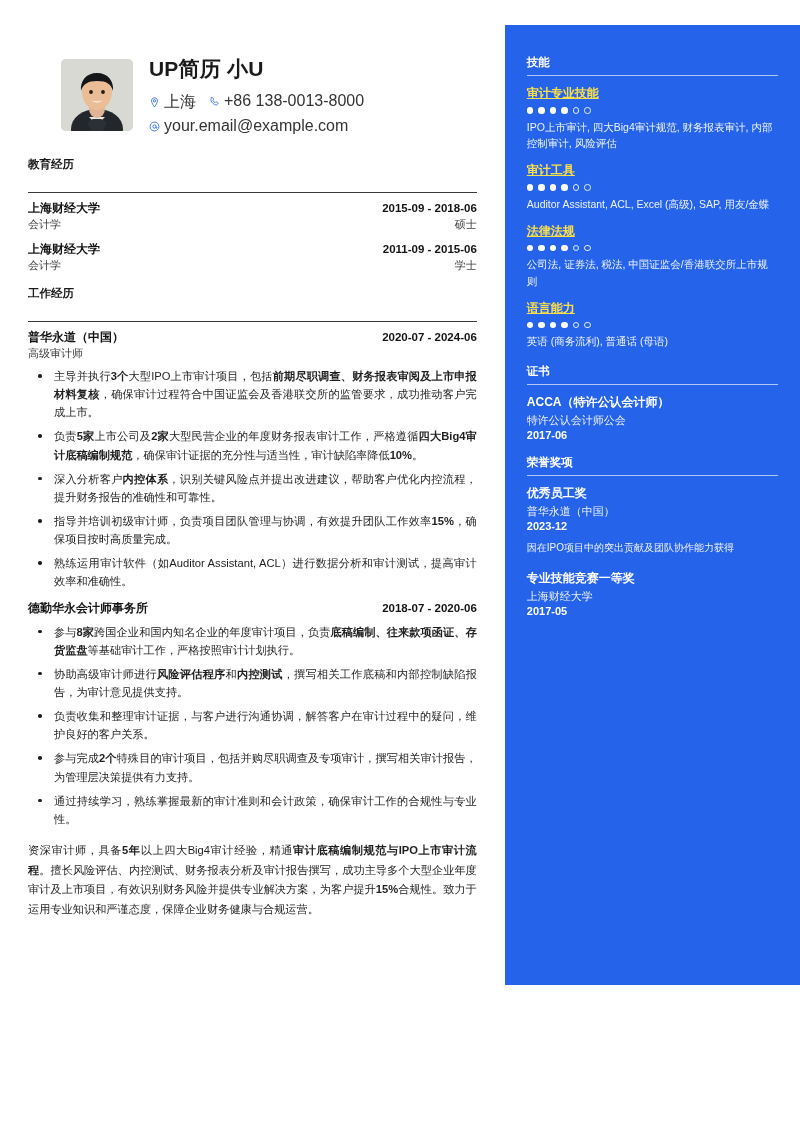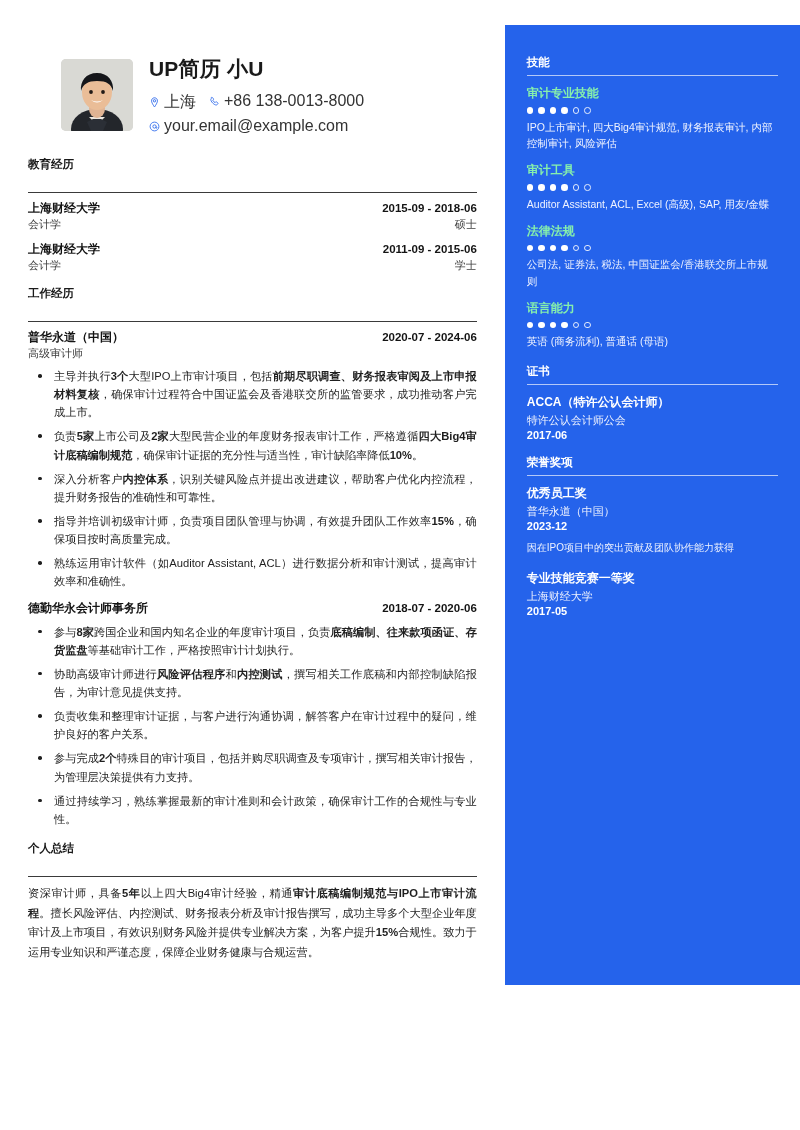--- a/index.html
+++ b/index.html
@@ -122,21 +122,21 @@
   .sb-title {
     font-size: 11.5px;
     font-weight: bold;
     color: #ffffff;
     padding-bottom: 5px;
     margin-bottom: 9px;
     border-bottom: 1.3px solid rgba(255,255,255,.65);
   }
   .sb-section { margin-bottom: 14px; }
   .skill { margin-bottom: 11px; }
-  .skill-name { font-size: 12px; font-weight: bold; color: #86efac; margin-bottom: 5px; }
+  .skill-name { font-size: 12px; font-weight: bold; color: #fde047; margin-bottom: 5px; text-decoration: underline; }
   .dots { display: flex; gap: 5px; margin-bottom: 5px; }
   .dot { width: 6.5px; height: 6.5px; border-radius: 50%; }
   .dot.on { background: #ffffff; }
   .dot.off { background: transparent; border: 1px solid rgba(255,255,255,.85); }
   .skill-desc { font-size: 10.5px; line-height: 1.55; color: #eef2ff; }
 
   .cert { margin-bottom: 11px; }
   .cert-name { font-size: 12px; font-weight: bold; color: #fff; margin-bottom: 2px; }
   .cert-org { font-size: 11px; color: #eef2ff; margin-bottom: 1px; }
   .cert-date { font-size: 11px; font-weight: bold; color: #fff; }
@@ -258,21 +258,20 @@
             <li>参与<b>8家</b>跨国企业和国内知名企业的年度审计项目，负责<b>底稿编制、往来款项函证、存货监盘</b>等基础审计工作，严格按照审计计划执行。</li>
             <li>协助高级审计师进行<b>风险评估程序</b>和<b>内控测试</b>，撰写相关工作底稿和内部控制缺陷报告，为审计意见提供支持。</li>
             <li>负责收集和整理审计证据，与客户进行沟通协调，解答客户在审计过程中的疑问，维护良好的客户关系。</li>
             <li>参与完成<b>2个</b>特殊目的审计项目，包括并购尽职调查及专项审计，撰写相关审计报告，为管理层决策提供有力支持。</li>
             <li>通过持续学习，熟练掌握最新的审计准则和会计政策，确保审计工作的合规性与专业性。</li>
           </ul>
         </div>
       </div>
 
       <div class="section">
-        <div class="sec-title">个人总结</div>
         <div class="summary">资深审计师，具备<b>5年</b>以上四大Big4审计经验，精通<b>审计底稿编制规范与IPO上市审计流程</b>。擅长风险评估、内控测试、财务报表分析及审计报告撰写，成功主导多个大型企业年度审计及上市项目，有效识别财务风险并提供专业解决方案，为客户提升<b>15%</b>合规性。致力于运用专业知识和严谨态度，保障企业财务健康与合规运营。</div>
       </div>
 
     </div>
 
     <div class="sidebar">
 
       <div class="sb-section">
         <div class="sb-title">技能</div>
 

